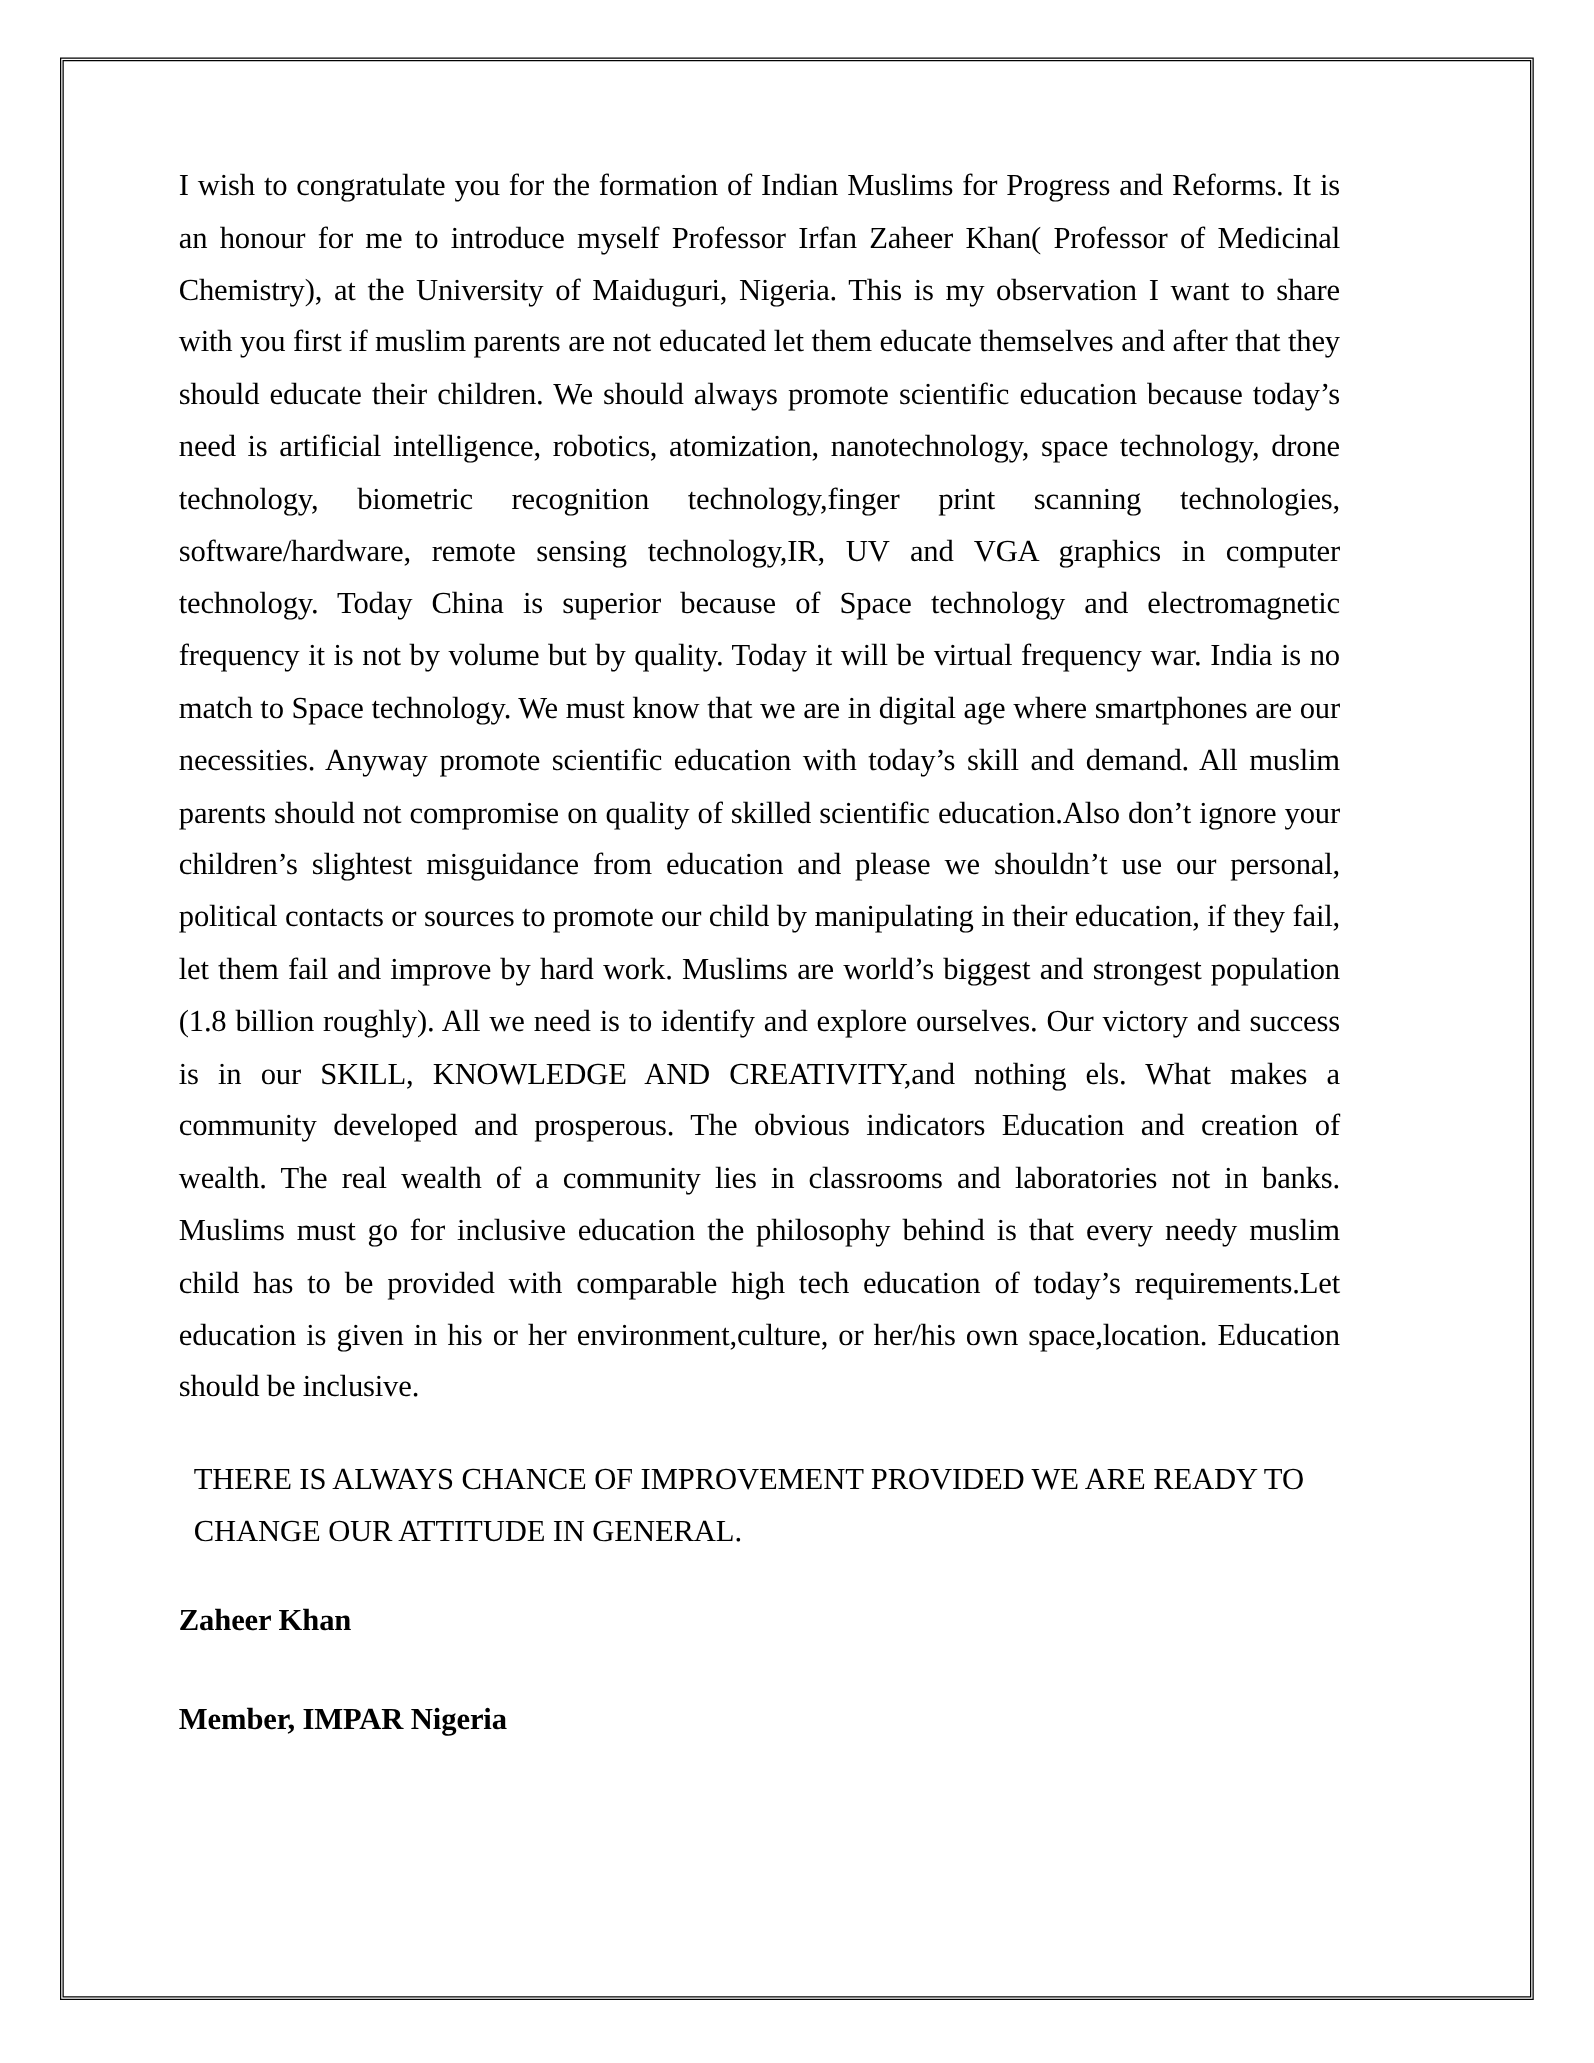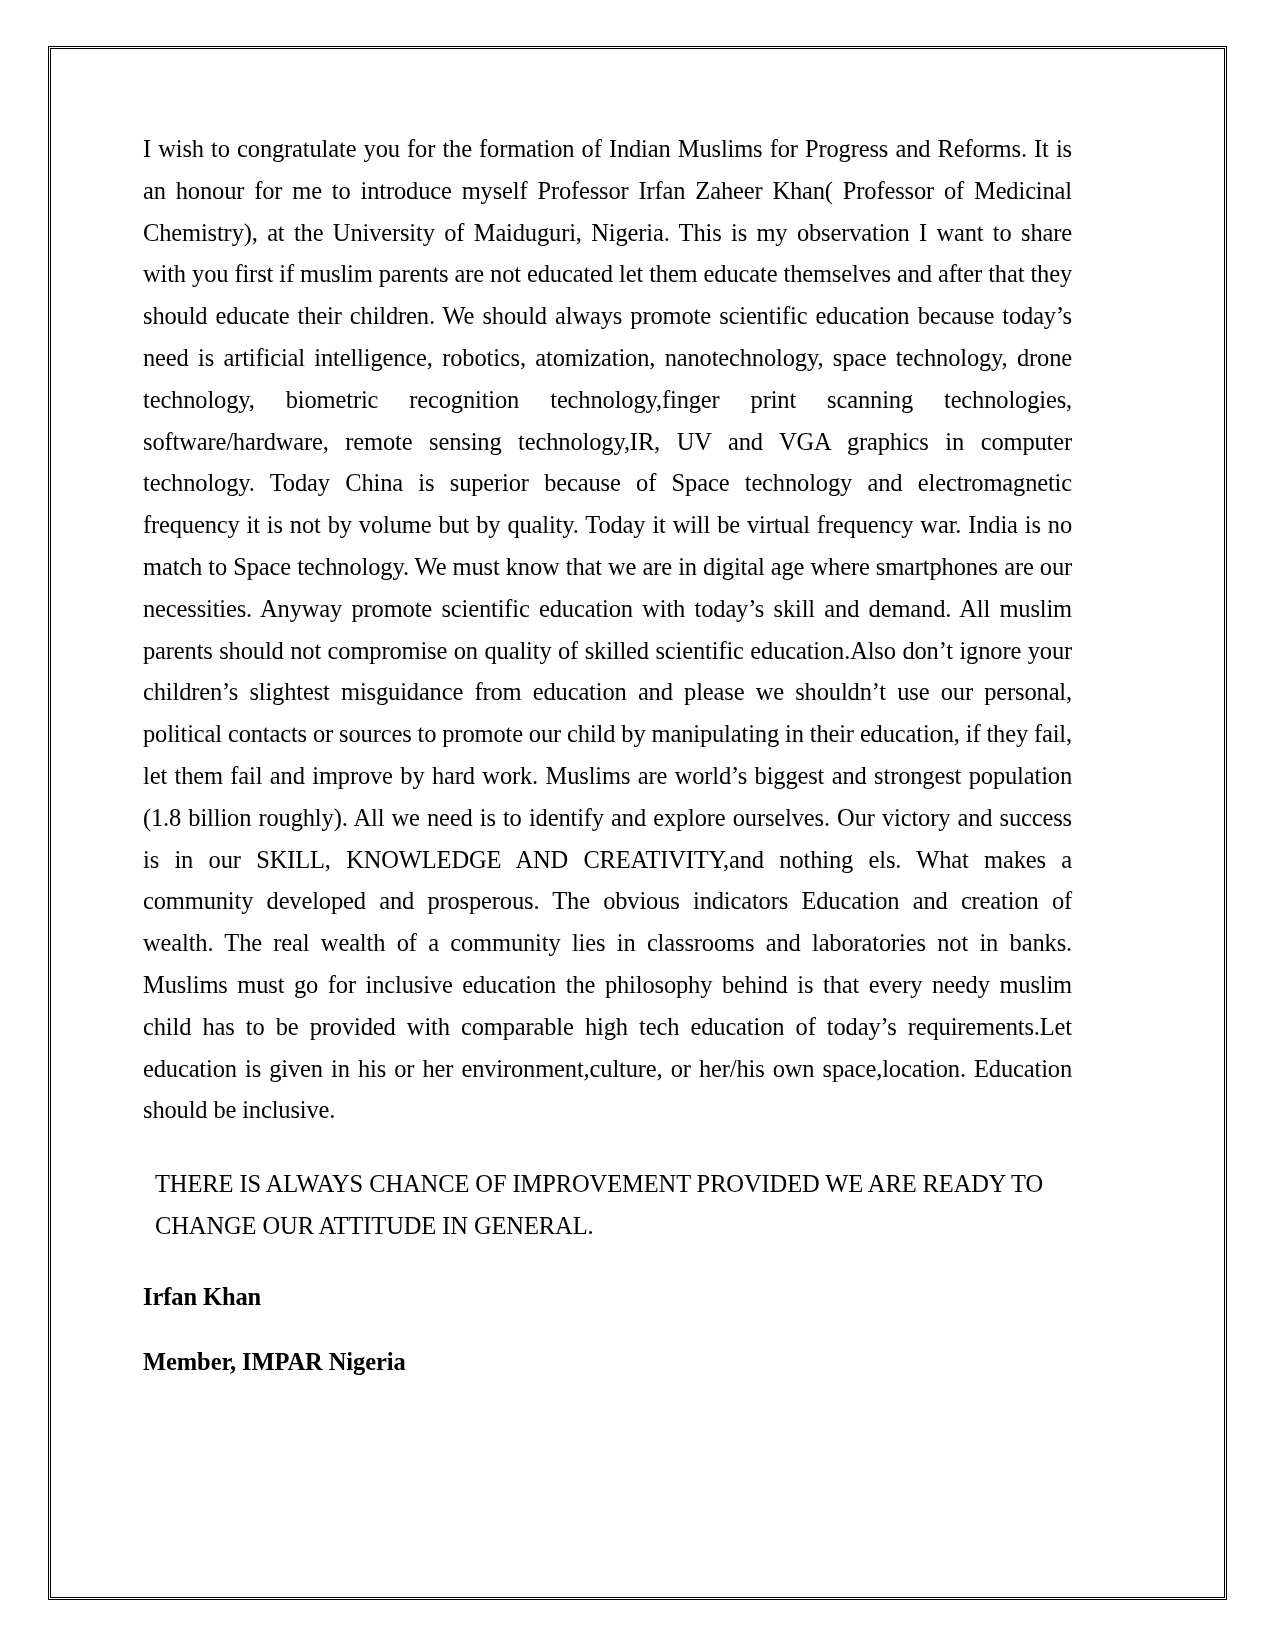--- a/index.html
+++ b/index.html
@@ -66,35 +66,35 @@
 
   .sign-line {
     margin-top: 33px;
     font-size: 24.5px;
     line-height: 34px;
     font-weight: bold;
     letter-spacing: -0.1px;
   }
 
   .sign-line.second {
-    margin-top: 31px;
+    margin-top: 45px;
   }
 </style>
 </head>
 <body>
 
 <div class="page">
 
   <div class="page-frame"></div>
 
   <div class="content">
 
     <p class="body-para">I wish to congratulate you for the formation of Indian Muslims for Progress and Reforms. It is an honour for me to introduce myself Professor Irfan Zaheer Khan( Professor of Medicinal Chemistry), at the University of Maiduguri, Nigeria. This is my observation I want to share with you first if muslim parents are not educated let them educate themselves and after that they should educate their children. We should always promote scientific education because today’s need is artificial intelligence, robotics, atomization, nanotechnology, space technology, drone technology, biometric recognition technology,finger print scanning technologies, software/hardware, remote sensing technology,IR, UV and VGA graphics in computer technology. Today China is superior because of Space technology and electromagnetic frequency it is not by volume but by quality. Today it will be virtual frequency war. India is no match to Space technology. We must know that we are in digital age where smartphones are our necessities. Anyway promote scientific education with today’s skill and demand. All muslim parents should not compromise on quality of skilled scientific education.Also don’t ignore your children’s slightest misguidance from education and please we shouldn’t use our personal, political contacts or sources to promote our child by manipulating in their education, if they fail, let them fail and improve by hard work. Muslims are world’s biggest and strongest population (1.8 billion roughly). All we need is to identify and explore ourselves. Our victory and success is in our SKILL, KNOWLEDGE AND CREATIVITY,and nothing els. What makes a community developed and prosperous. The obvious indicators Education and creation of wealth. The real wealth of a community lies in classrooms and laboratories not in banks. Muslims must go for inclusive education the philosophy behind is that every needy muslim child has to be provided with comparable high tech education of today’s requirements.Let education is given in his or her environment,culture, or her/his own space,location. Education should be inclusive.</p>
 
     <p class="caps-para">THERE IS ALWAYS CHANCE OF IMPROVEMENT PROVIDED WE ARE READY TO CHANGE OUR ATTITUDE IN GENERAL.</p>
 
-    <p class="sign-line">Irfan Khan</p>
+    <p class="sign-line">Zaheer Khan</p>
 
     <p class="sign-line second">Member, IMPAR Nigeria</p>
 
   </div>
 
 </div>
 
 </body></html>

